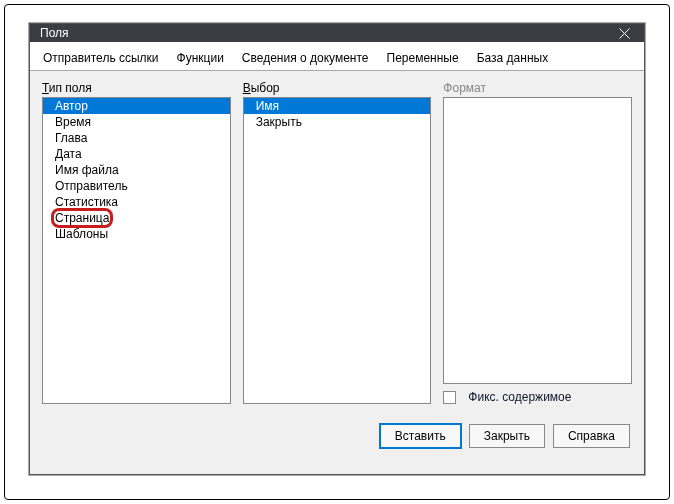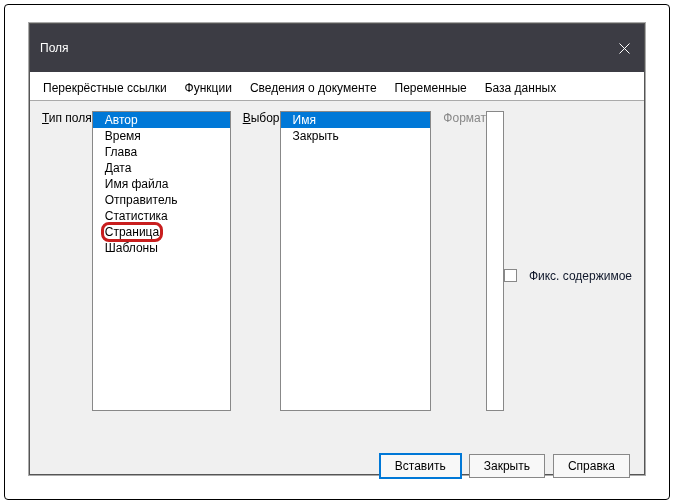--- a/index.html
+++ b/index.html
@@ -1,27 +1,27 @@
 <!DOCTYPE html>
 <html><head>
 <meta charset="utf-8">
 <style>
   * { box-sizing: border-box; margin: 0; padding: 0; font-family: "Segoe UI", Tahoma, sans-serif; font-size: 12px; }
   body { background: #fff; width: 674px; height: 504px; position: relative; }
   .outer-border { position: absolute; inset: 4px; border: 1px solid #000; border-radius: 4px; background: #fff; overflow: hidden; }
   .dialog { position: absolute; left: 24px; top: 18px; right: 24px; bottom: 24px; background: #f0f0f0; border: 1px solid #555; box-shadow: 0 0 0 1px #aaa; }
-  .titlebar { height: 48px; background: #3c3c44; color: #fff; display: flex; align-items: center; padding-left: 10px; }
+  .titlebar { height: 18px; background: #3c3c44; color: #fff; display: flex; align-items: center; padding-left: 10px; }
   .titlebar-title { font-size: 12px; color: #fff; }
   .close-btn { margin-left: auto; width: 40px; height: 30px; display: flex; align-items: center; justify-content: center; color: #fff; cursor: pointer; }
   .close-btn svg { width: 11px; height: 11px; }
   .tabs { display: flex; background: #fff; border-bottom: 1px solid #aaa; padding: 4px 4px 0 4px; }
   .tab { padding: 4px 8px 5px 8px; border: 1px solid transparent; border-bottom: none; cursor: pointer; color: #000; margin-right: 0; position: relative; }
   .tab.active { border-color: #aaa; background: #f0f0f0; font-weight: bold; top: 1px; }
   .content { padding: 10px 12px; display: flex; gap: 12px; flex: 1; }
-  .col { flex: 1; display: flex; flex-direction: row; }
+  .col { flex: 1; display: flex; flex-direction: column; }
   .col-label { margin-bottom: 2px; }
   .col-label.disabled { color: #888; }
   .listbox { flex: 1; border: 1px solid #888; background: #fff; overflow: hidden; height: 300px; }
   .listbox.disabled { background: #fff; }
   .list-item { padding: 1px 12px; cursor: default; }
   .list-item.selected { background: #0078d7; color: #fff; }
   .highlight-wrap { position: relative; display: inline-block; }
   .highlight-ring { position: absolute; left: -4px; right: -4px; top: -3px; bottom: -3px; border: 3px solid #c81e1e; border-radius: 8px; pointer-events: none; }
   .col-right { flex: 1; display: flex; }
   .checkbox-row { margin-top: 6px; display: flex; align-items: center; gap: 12px; color: #0f172a; }
@@ -40,21 +40,21 @@
     <div class="titlebar">
       <span class="titlebar-title">Поля</span>
       <div class="close-btn">
         <svg viewBox="0 0 11 11">
             <path d="M0.5 0.5 L10.5 10.5 M10.5 0.5 L0.5 10.5" stroke="#fff" stroke-width="1"></path>
           </svg>
       </div>
     </div>
     <div class="dialog-body">
       <div class="tabs">
-        <div class="tab">Перекрёстные ссылки</div>
+        <div class="tab">Отправитель ссылки</div>
         <div class="tab">Функции</div>
         <div class="tab">Сведения о документе</div>
         <div class="tab">Переменные</div>
         <div class="tab">База данных</div>
       </div>
       <div class="content">
         <div class="col">
           <div class="col-label underline-first">Тип поля</div>
           <div class="listbox">
             <div class="list-item selected">Автор</div>

